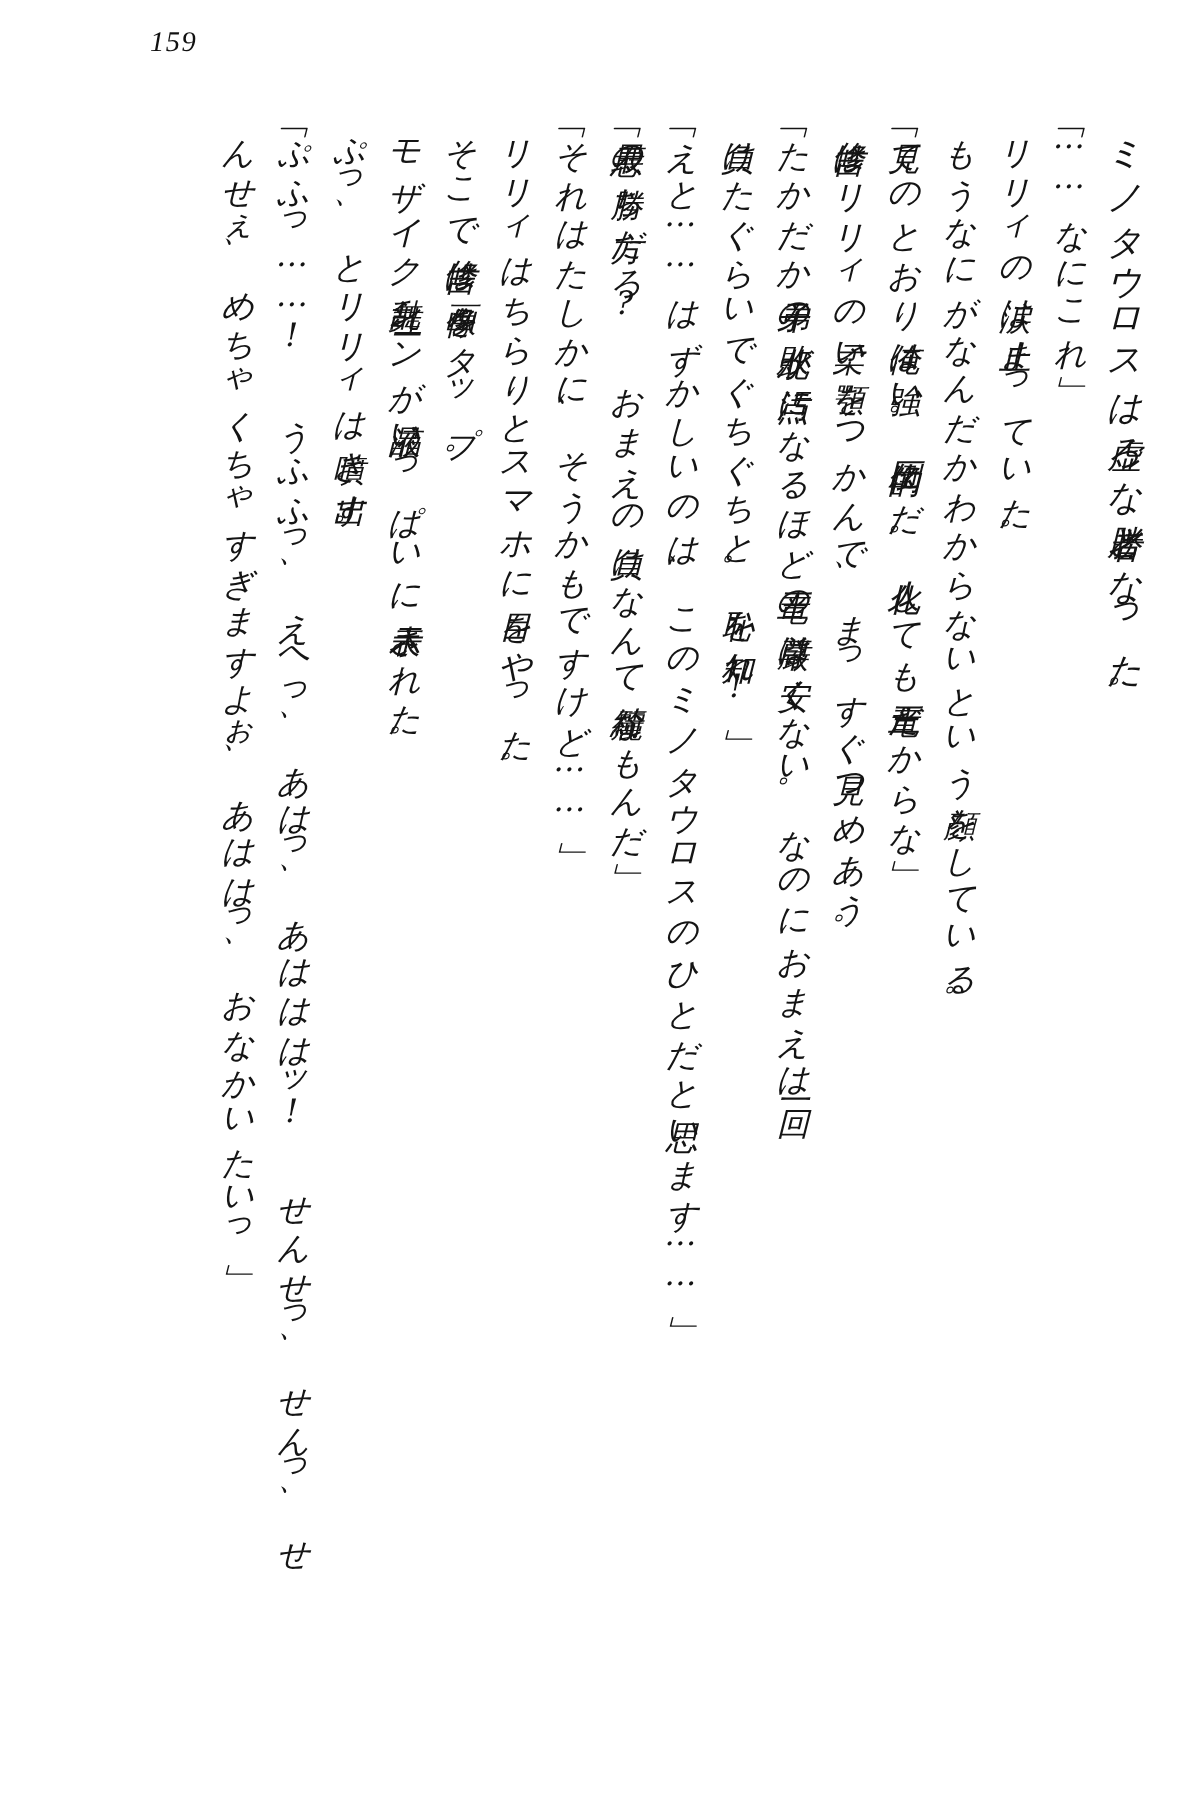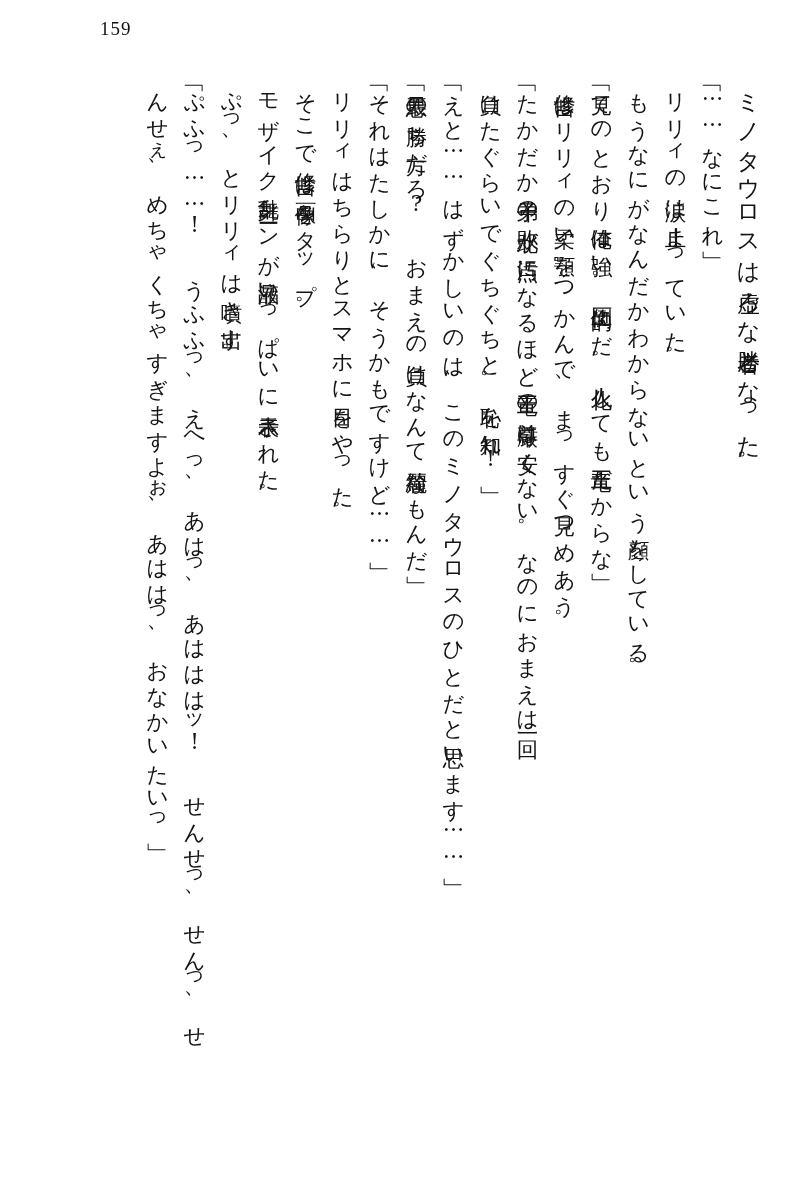--- a/index.html
+++ b/index.html
@@ -14,20 +14,21 @@
     color: #111111;
     overflow: hidden;
     position: relative;
   }
   .page {
     width: 800px;
     height: 856px;
     position: relative;
     box-sizing: border-box;
     background: #fff;
+    font-style: italic;
   }
   .page-number {
     position: absolute;
     top: 18px;
     left: 100px;
     font-size: 19px;
     letter-spacing: 1px;
     font-family: "Liberation Serif", "DejaVu Serif", serif;
     color: #111;
   }

